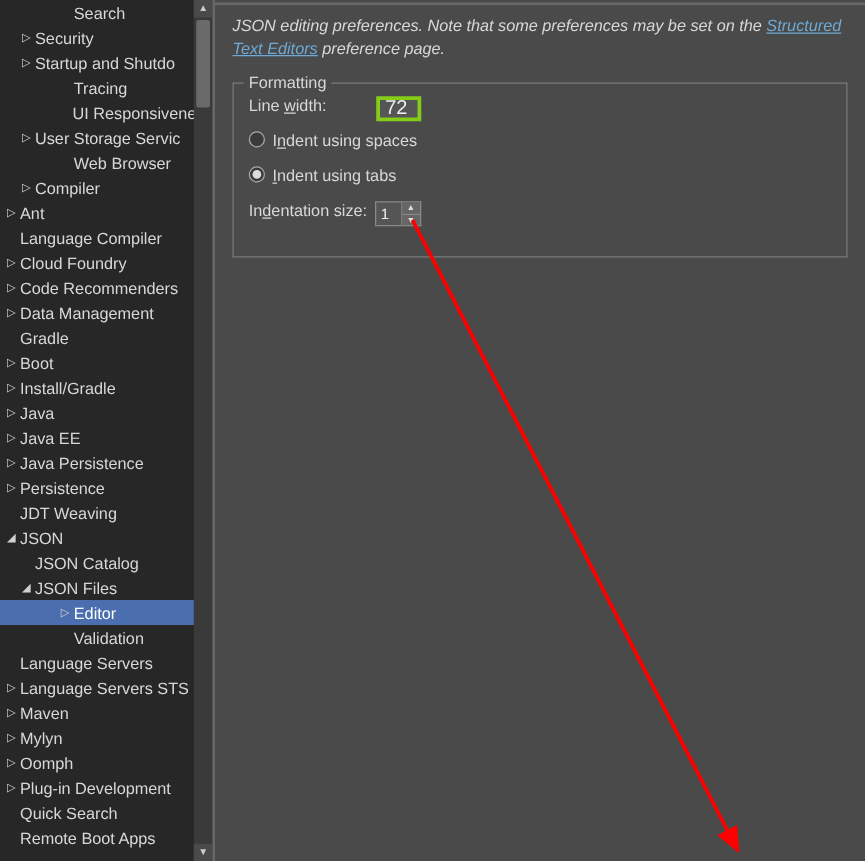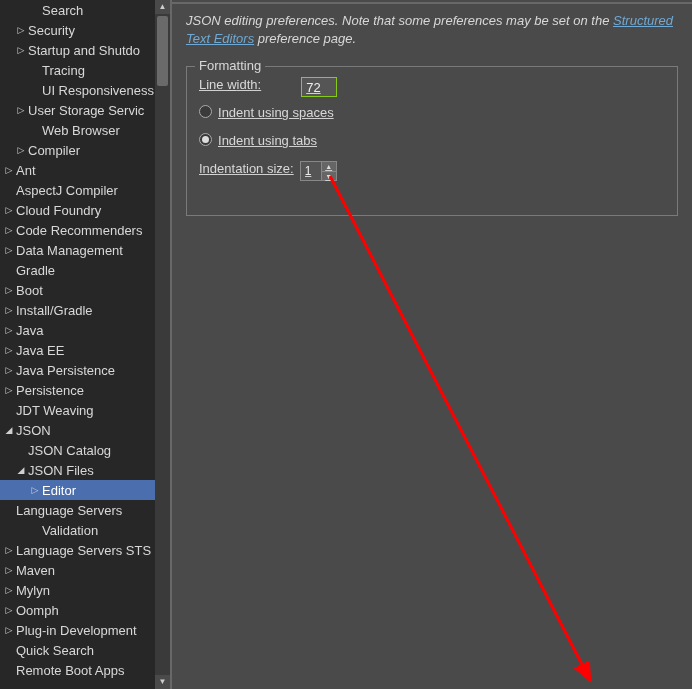--- a/index.html
+++ b/index.html
@@ -31,21 +31,21 @@
     .tree-item {
       display: flex;
       align-items: center;
       height: 20px;
       padding-left: 4px;
       cursor: pointer;
       white-space: nowrap;
       color: #d8d8d8;
     }
     .tree-item.indent-1 { padding-left: 16px; }
-    .tree-item.indent-2 { padding-left: 30px; }
+    .tree-item.indent-2 { padding-left: 47px; }
     .tree-item.selected {
       background: #4b6eaf;
       color: #ffffff;
     }
     .arrow {
       width: 10px;
       display: inline-block;
       font-size: 9px;
       color: #d0d0d0;
       text-align: center;
@@ -105,24 +105,23 @@
       line-height: 1.4;
       margin-bottom: 18px;
       font-style: italic;
     }
     .desc a {
       color: #6fa9d4;
       text-decoration: underline;
     }
     .fieldset {
       border: 1px solid #7a7a7a;
-      padding: 10px 12px 26px 12px;
+      padding: 10px 12px 16px 12px;
       position: relative;
       margin-top: 6px;
-      text-decoration: underline;
     }
     .fieldset-legend {
       position: absolute;
       top: -9px;
       left: 8px;
       background: #4a4a4a;
       padding: 0 4px;
       color: #d8d8d8;
     }
     .form-row {
@@ -134,24 +133,24 @@
     .form-label {
       color: #d8d8d8;
     }
     .underline-char {
       text-decoration: underline;
     }
     .text-input {
       width: 36px;
       height: 20px;
       background: #555;
-      border: 1px solid #84cc16;
+      border: 3px solid #84cc16;
       color: #eee;
       padding: 0 4px;
-      font-size: 13px;
+      font-size: 16px;
     }
     .text-input.lw { margin-left: 40px; }
     .radio {
       width: 13px;
       height: 13px;
       border-radius: 50%;
       border: 1px solid #aaa;
       background: #3a3a3a;
       margin-right: 6px;
       position: relative;
@@ -244,21 +243,21 @@
         <div class="tree-item indent-1">
           <span class="arrow">▷</span>
           <span class="label">Compiler</span>
         </div>
         <div class="tree-item indent-0">
           <span class="arrow">▷</span>
           <span class="label">Ant</span>
         </div>
         <div class="tree-item indent-0">
           <span class="arrow spacer">▷</span>
-          <span class="label">AspectJ Compiler</span>
+          <span class="label">Language Compiler</span>
         </div>
         <div class="tree-item indent-0">
           <span class="arrow">▷</span>
           <span class="label">Cloud Foundry</span>
         </div>
         <div class="tree-item indent-0">
           <span class="arrow">▷</span>
           <span class="label">Code Recommenders</span>
         </div>
         <div class="tree-item indent-0">
@@ -306,27 +305,27 @@
           <span class="label">JSON Catalog</span>
         </div>
         <div class="tree-item indent-1">
           <span class="arrow">◢</span>
           <span class="label">JSON Files</span>
         </div>
         <div class="tree-item indent-2 selected">
           <span class="arrow">▷</span>
           <span class="label">Editor</span>
         </div>
+        <div class="tree-item indent-2">
+          <span class="arrow spacer">▷</span>
+          <span class="label">Validation</span>
+        </div>
         <div class="tree-item indent-0">
           <span class="arrow spacer">▷</span>
           <span class="label">Language Servers</span>
-        </div>
-        <div class="tree-item indent-2">
-          <span class="arrow spacer">▷</span>
-          <span class="label">Validation</span>
         </div>
         <div class="tree-item indent-0">
           <span class="arrow">▷</span>
           <span class="label">Language Servers STS</span>
         </div>
         <div class="tree-item indent-0">
           <span class="arrow">▷</span>
           <span class="label">Maven</span>
         </div>
         <div class="tree-item indent-0">

